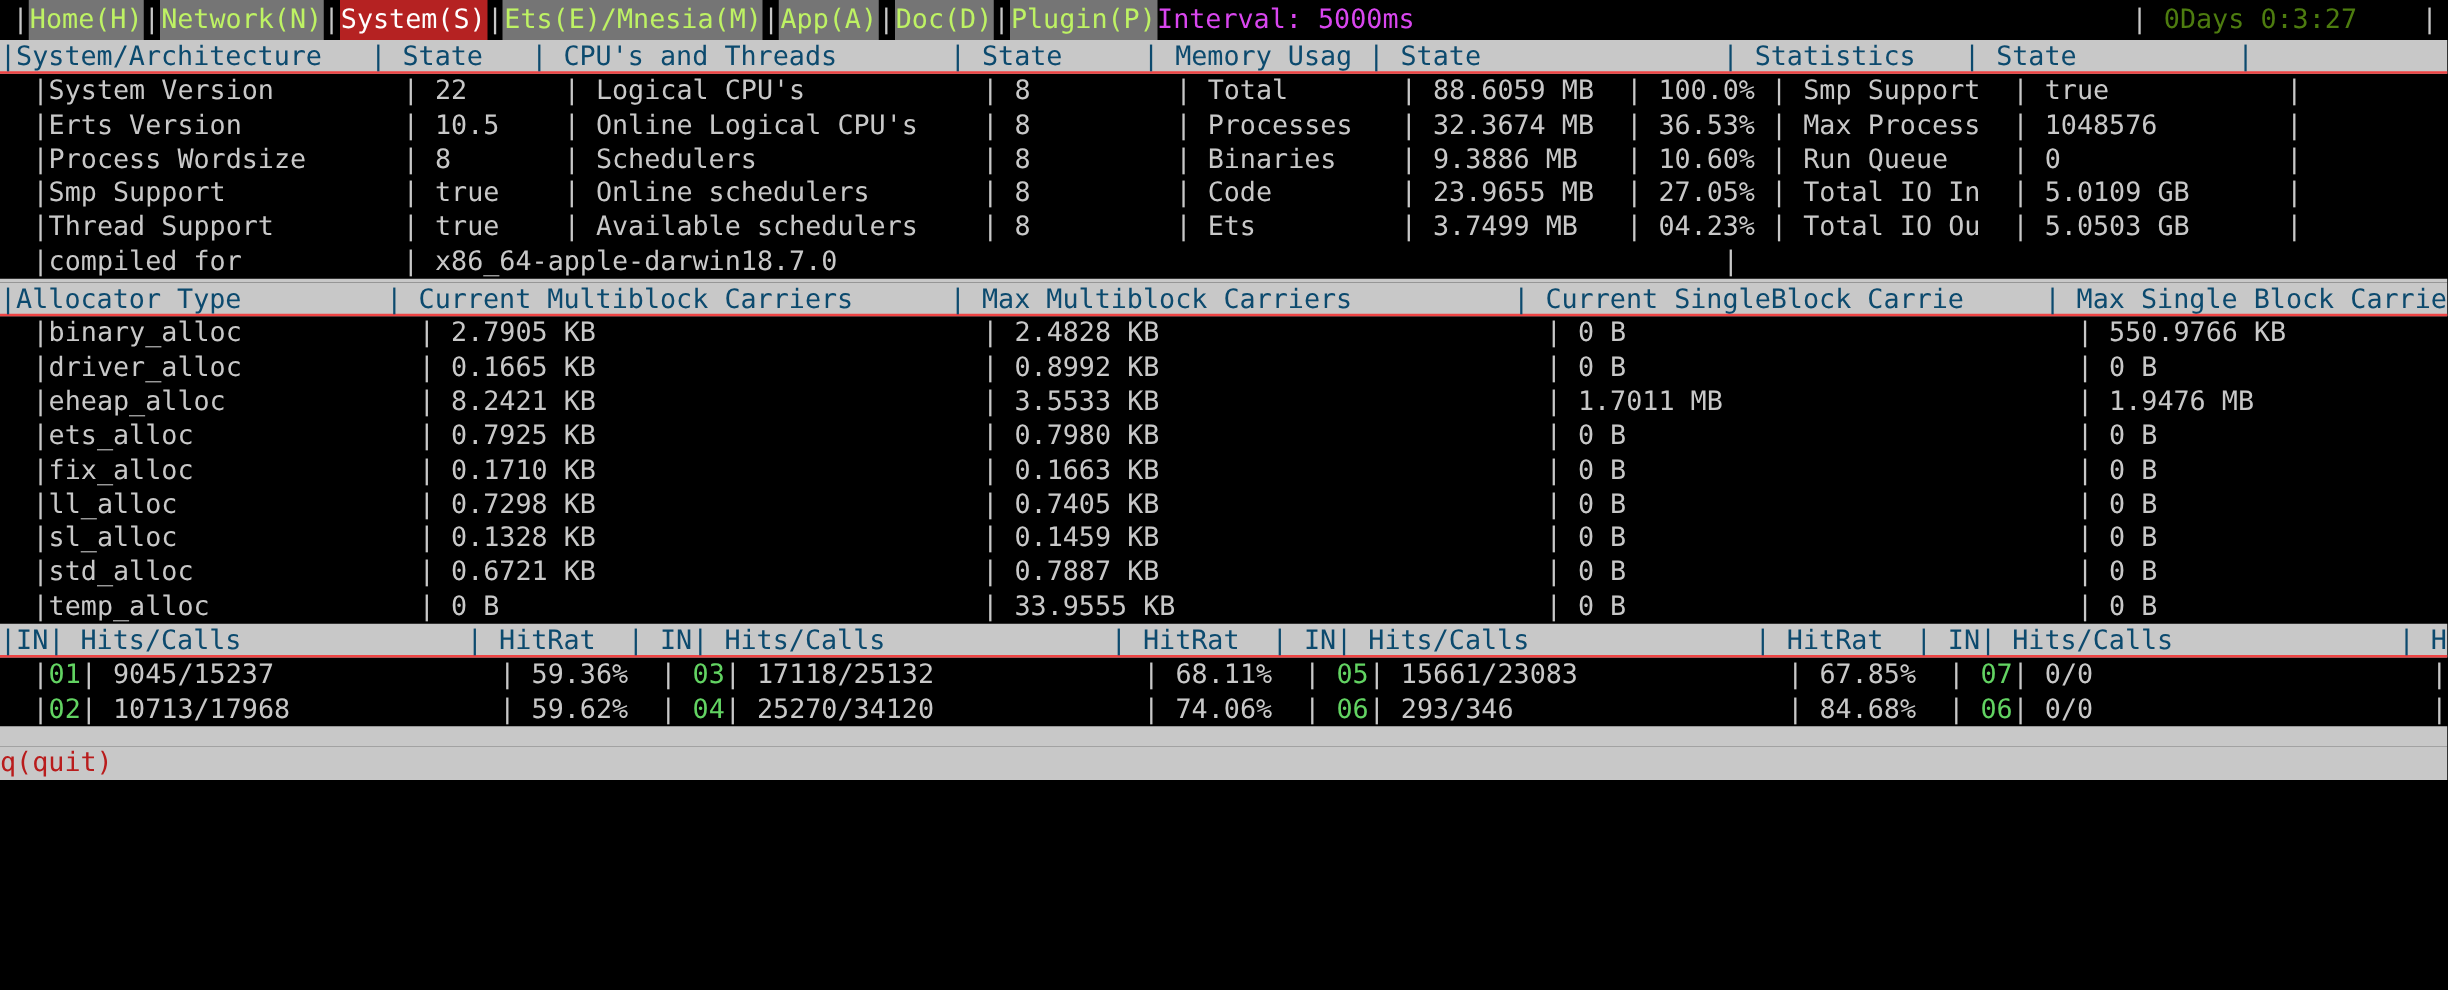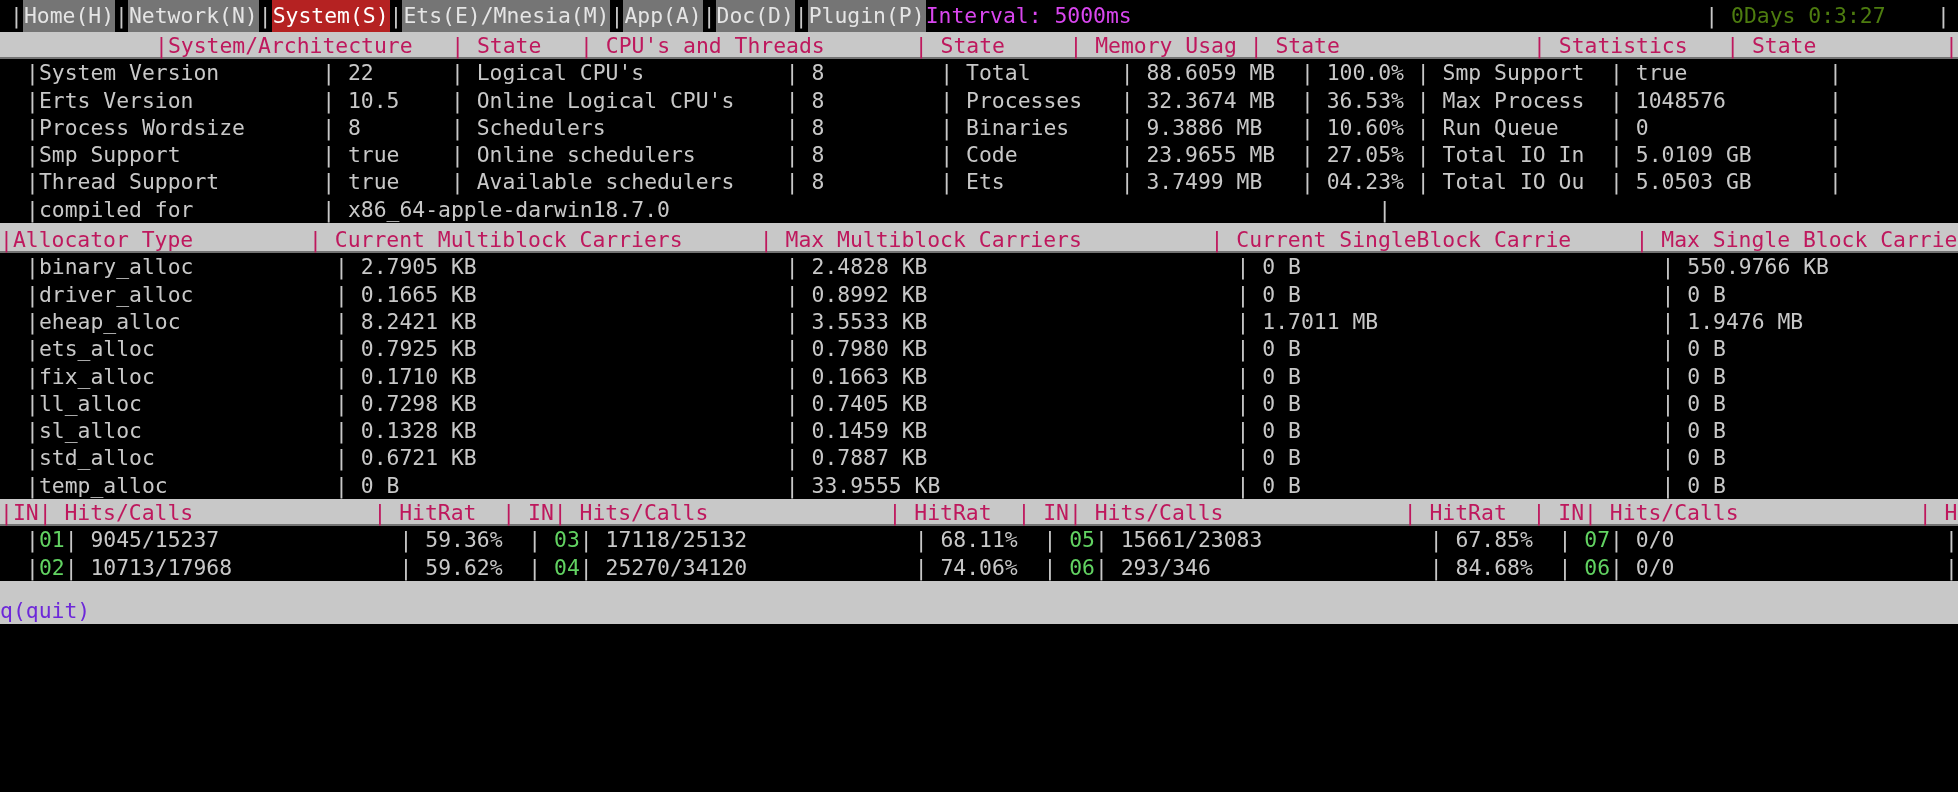--- a/index.html
+++ b/index.html
@@ -39,21 +39,21 @@
     white-space: pre;
     height: 32px;
     line-height: 32px;
     display: flex;
     align-items: center;
     padding-left: 10px;
   }
   .menubar .sep { color: #c8c8c8; }
   .menu-item {
     background: #757575;
-    color: #e5e5e5;
+    color: #bef264;
     padding: 0 1px;
   }
   .menu-item.active {
     background: #b52222;
     color: #ffffff;
   }
   .interval {
     color: #d946ef;
   }
   .uptime-wrap {
@@ -62,35 +62,34 @@
     align-items: center;
     padding-right: 8px;
     white-space: pre;
   }
   .green { color: #4d7c0f; }
   .bar { color: #c8c8c8; }
 
   
   .thead {
     background: #c8c8c8;
-    color: #be185d;
+    color: #0c4a6e;
     white-space: pre;
     height: 27.3px;
     line-height: 27.3px;
-    border-bottom: 2px solid #737373;
-    text-align: right;
+    border-bottom: 2px solid #ef4444;
   }
   .tline {
     background: #c8c8c8;
     height: 3px;
     width: 100%;
   }
   .statusbar {
     background: #c8c8c8;
-    color: #6d28d9;
+    color: #b91c1c;
     white-space: pre;
     height: 27.3px;
     line-height: 27.3px;
   }
   .spacerline {
     background: #c8c8c8;
     height: 16px;
     width: 100%;
   }
 

